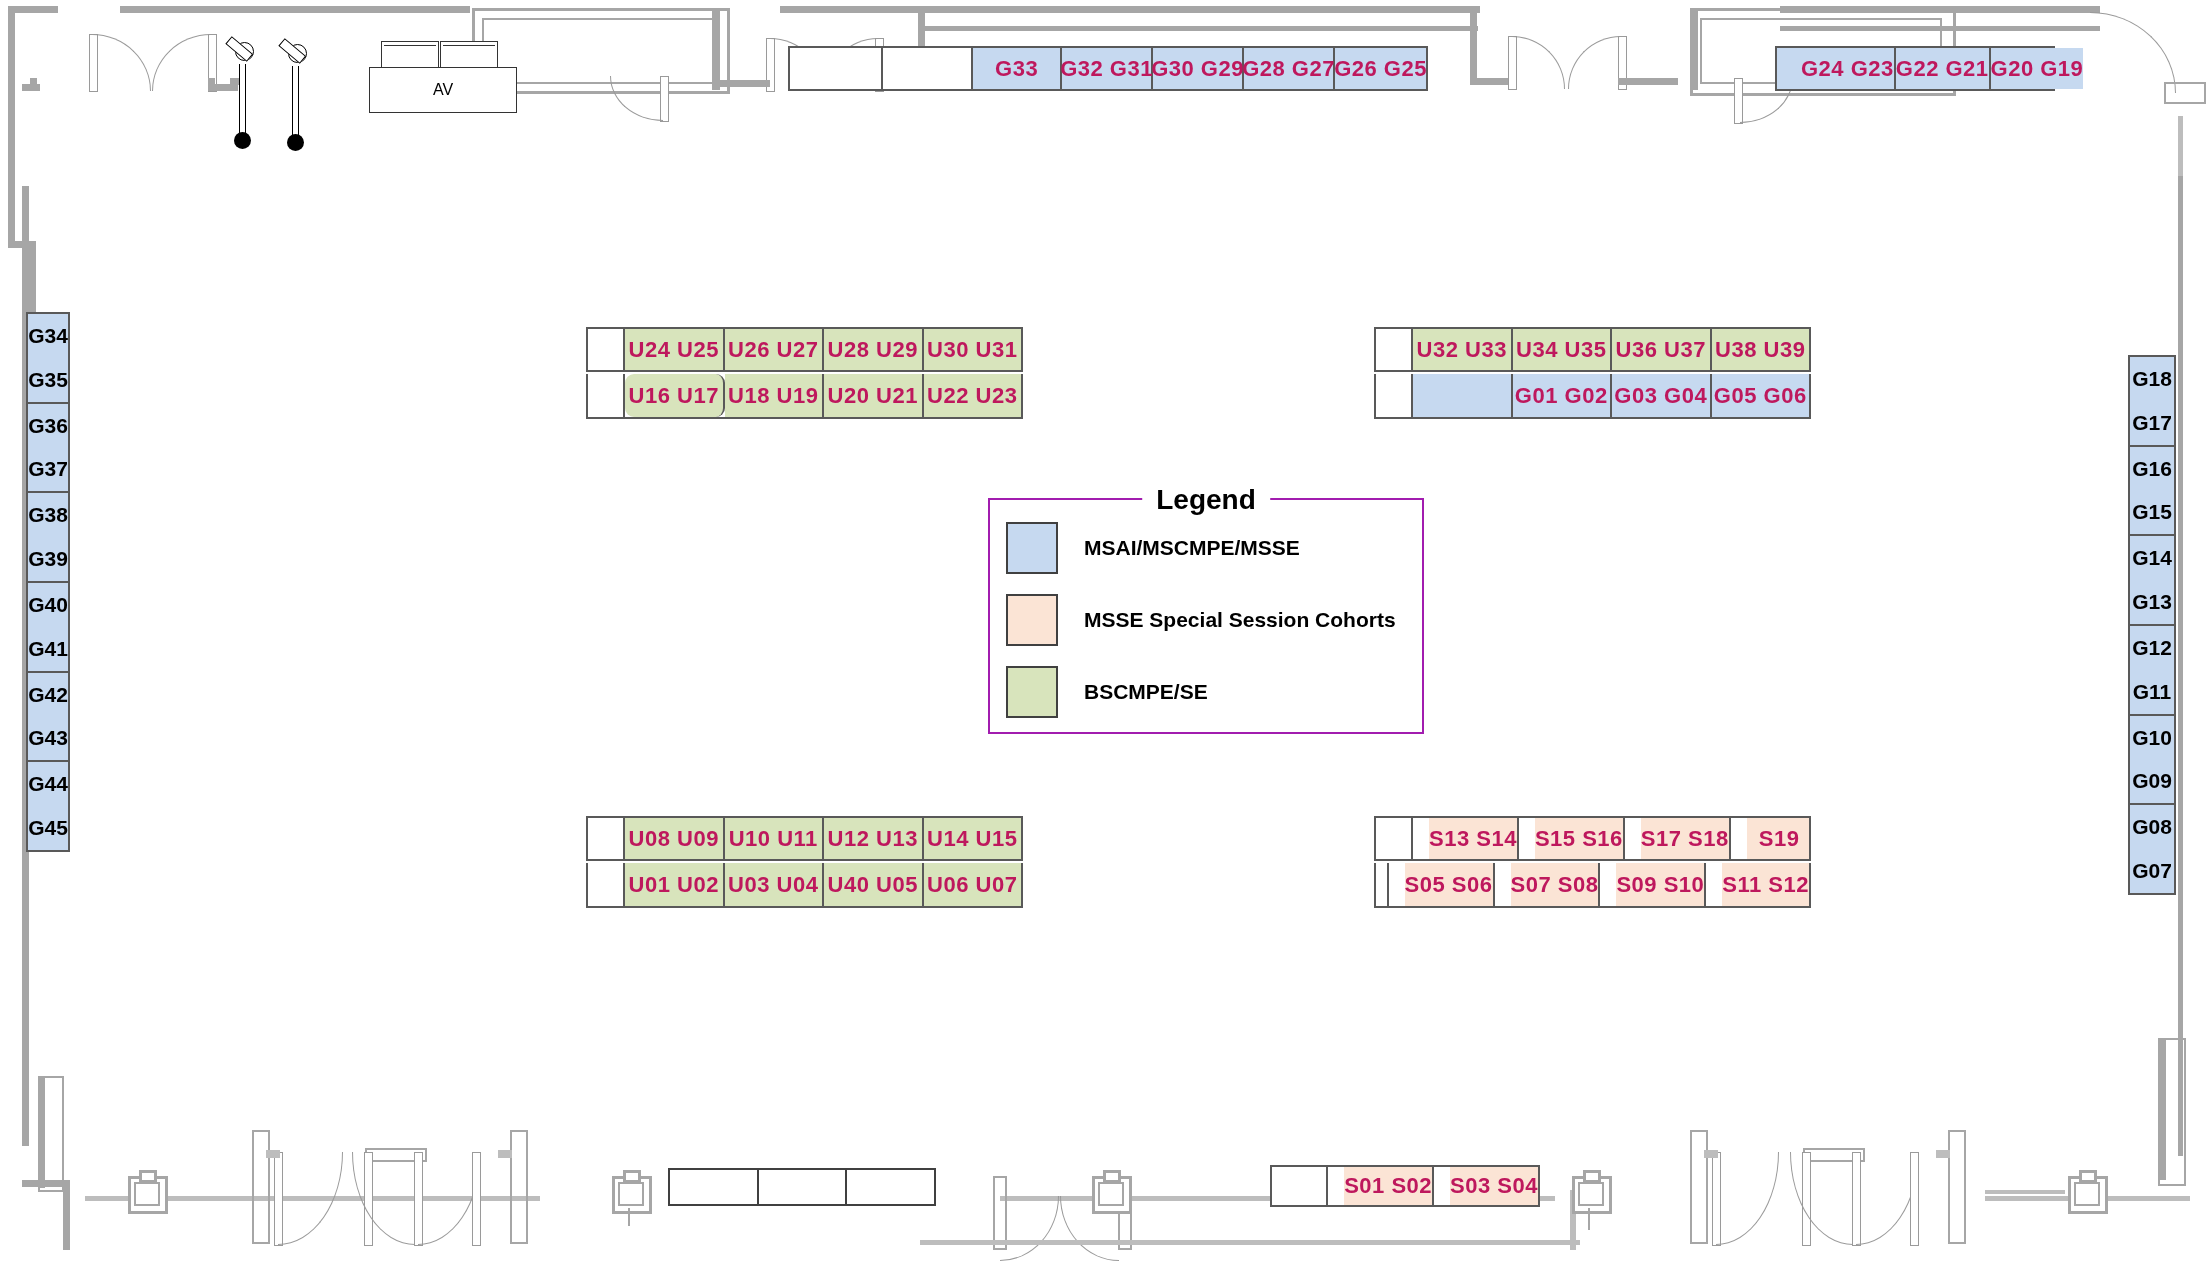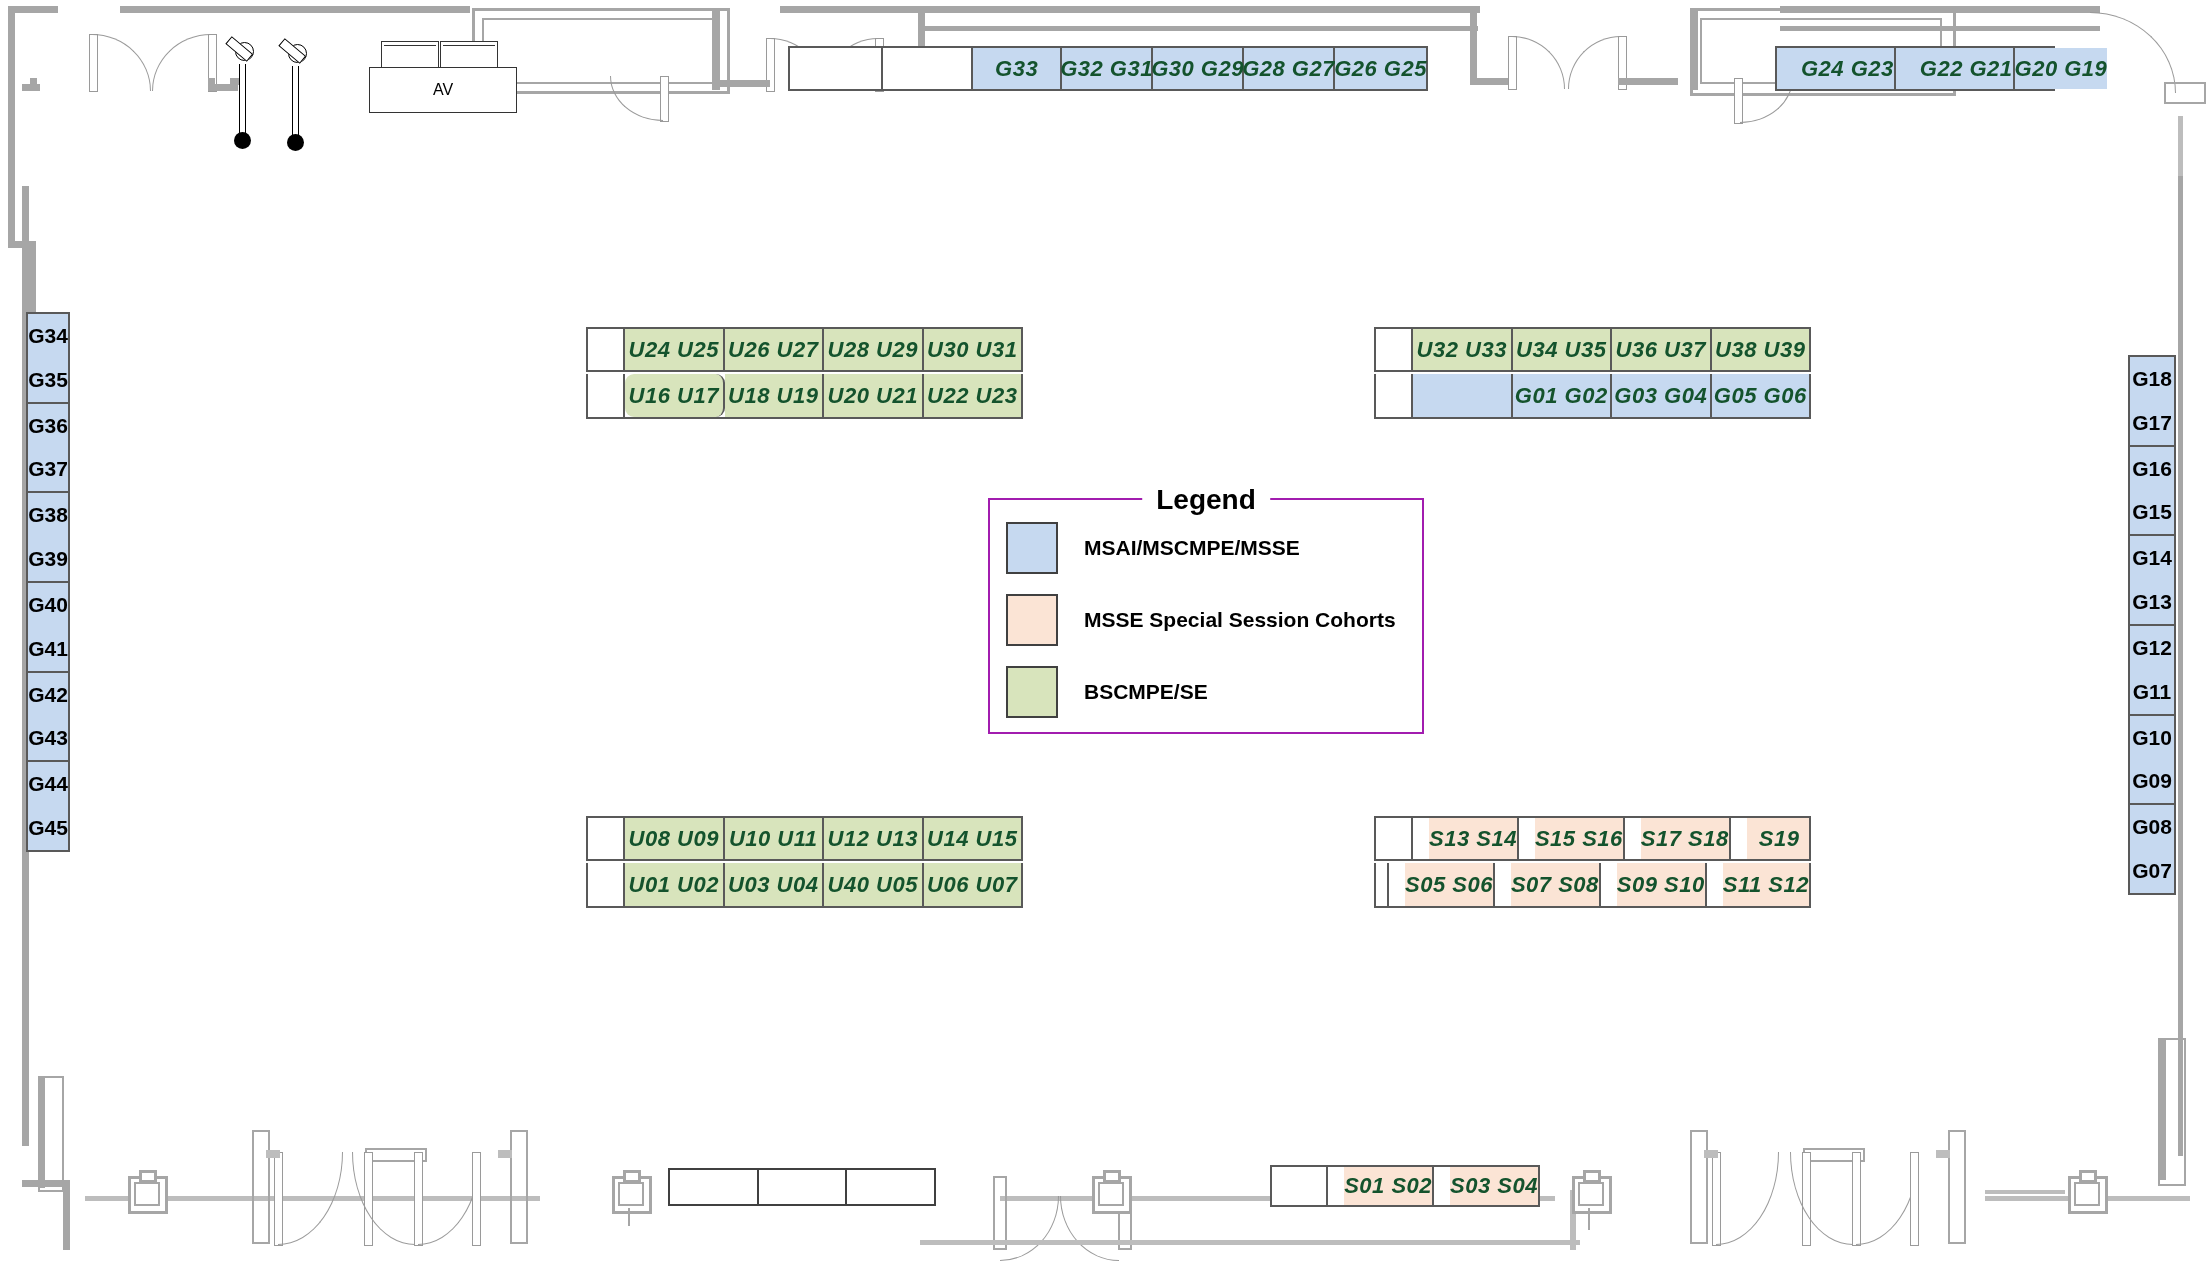--- a/index.html
+++ b/index.html
@@ -20,21 +20,21 @@
   .arc.tr{border-left:none;border-bottom:none;border-radius:0 100% 0 0;}
   .arc.bl{border-right:none;border-top:none;border-radius:0 0 0 100%;}
   .arc.br{border-left:none;border-top:none;border-radius:0 0 100% 0;}
   .leaf{position:absolute;background:#fff;border:1.5px solid #9a9a9a;}
 
   
   .tbl{position:absolute;display:flex;border:2px solid #595959;
        box-sizing:border-box;background:#fff;}
   .tbl .cell{display:flex;align-items:center;justify-content:center;
        border-right:2px solid #595959;box-sizing:border-box;
-       font-weight:bold;color:#14532d;white-space:nowrap;letter-spacing:.5px;font-style:italic;}
+       font-weight:bold;color:#be185d;white-space:nowrap;letter-spacing:.5px;}
   .tbl .cell:last-child{border-right:none;}
   .tbl .cell.blue{background:#c6d9f0;}
   .tbl .cell.green{background:#d8e4bc;}
   .tbl .cell.peach{background:#fbe4d5;margin-left:16px;}
   .tbl .cell.white{background:#fff;}
 
   
   .vtbl{position:absolute;display:flex;flex-direction:column;
         border:2px solid #595959;box-sizing:border-box;background:#c6d9f0;}
   .vtbl .vcell{flex:1;display:flex;flex-direction:column;
@@ -250,21 +250,21 @@
     <div class="cell white" style="width:92px;"></div>
     <div class="cell blue" style="width:90px;">G33</div>
     <div class="cell blue" style="width:91px;">G32  G31</div>
     <div class="cell blue" style="width:91px;">G30  G29</div>
     <div class="cell blue" style="width:91px;">G28  G27</div>
     <div class="cell blue" style="width:91px;">G26  G25</div>
   </div>
 
   <div class="tbl" style="left:1775px;top:46px;width:280px;height:45px;font-size:22px;">
     <div class="cell blue" style="flex:1;padding-left:24px;">G24  G23</div>
-    <div class="cell blue" style="flex:1;padding-left:24px;">G22  G21</div>
+    <div class="cell blue" style="flex:1;">G22  G21</div>
     <div class="cell blue" style="flex:1;">G20  G19</div>
   </div>
 
   <div class="tbl" style="left:586px;top:327px;width:437px;height:45px;font-size:22px;">
     <div class="cell white" style="width:37px;"></div>
     <div class="cell green" style="flex:1;">U24  U25</div>
     <div class="cell green" style="flex:1;">U26  U27</div>
     <div class="cell green" style="flex:1;">U28  U29</div>
     <div class="cell green" style="flex:1;">U30  U31</div>
   </div>

